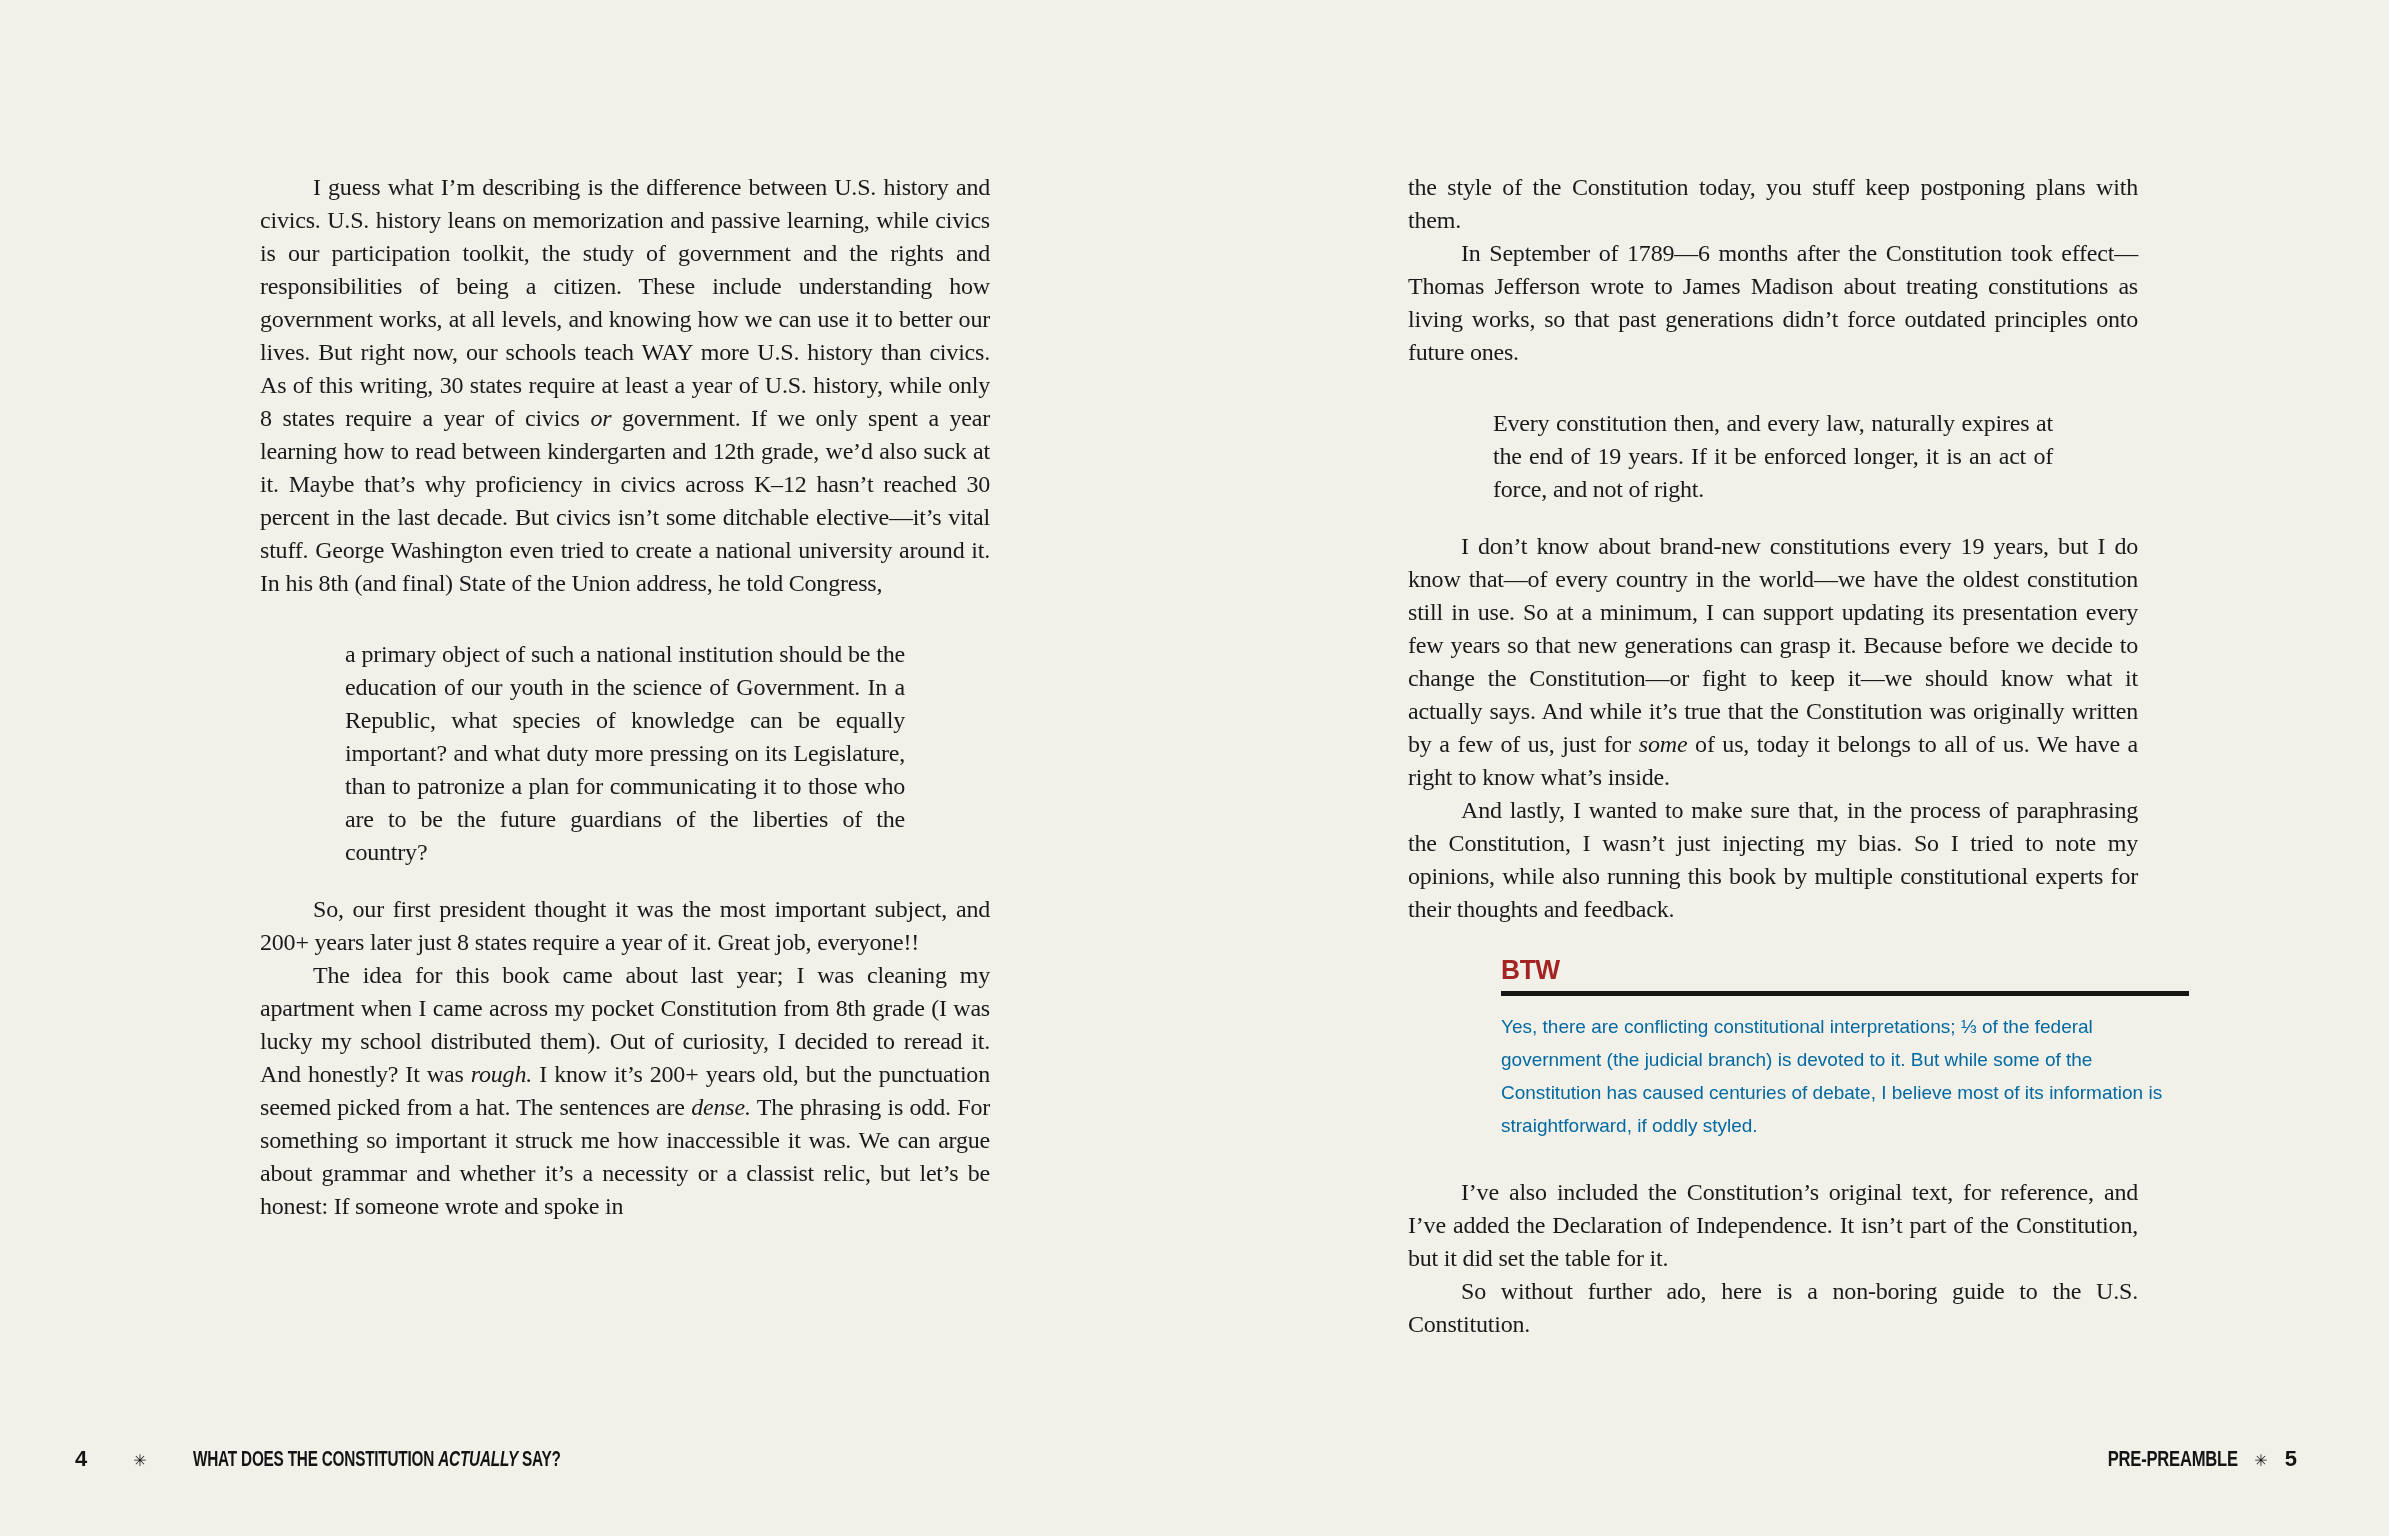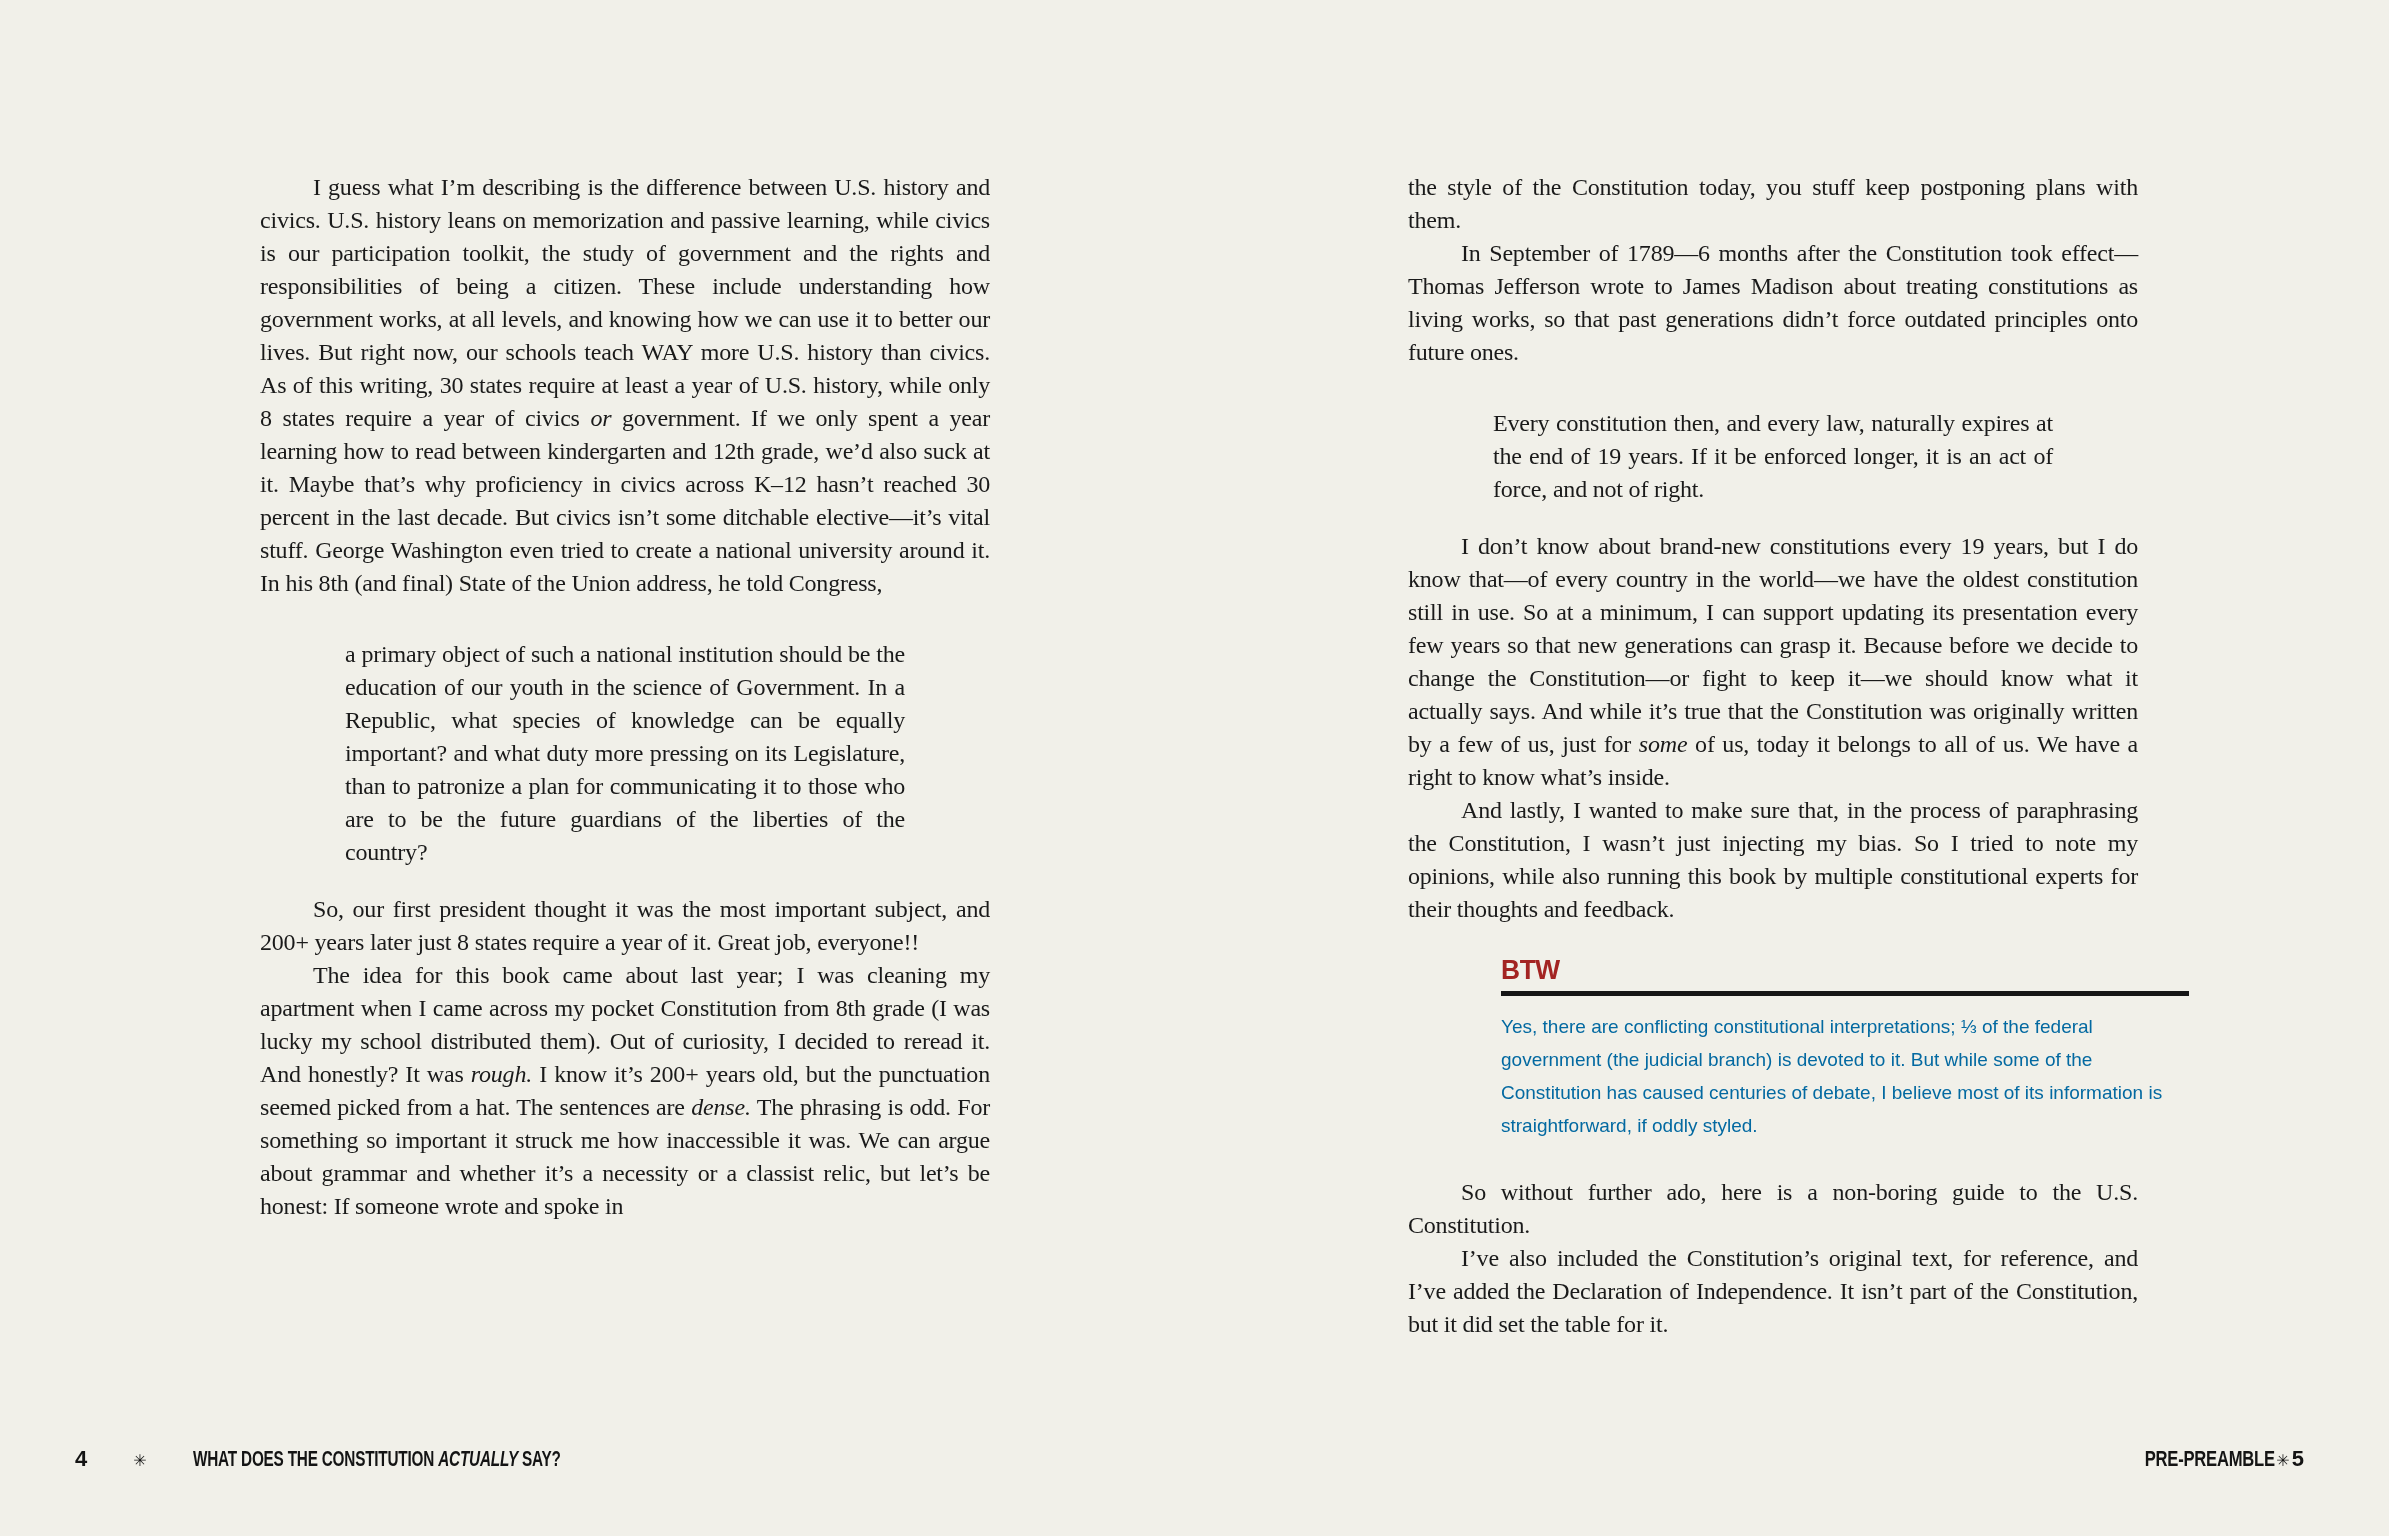--- a/index.html
+++ b/index.html
@@ -59,21 +59,21 @@
     position: absolute;
     top: 1446px;
     display: flex;
     align-items: center;
     font-family: "Liberation Sans", sans-serif;
     font-weight: bold;
     font-size: 21.3px;
     color: #141414;
   }
   .footer-left  { left: 75px;  gap: 46px; }
-  .footer-right { right: 85px; gap: 2px; justify-content: flex-end; }
+  .footer-right { right: 92px; gap: 17px; justify-content: flex-end; }
   .footer .star {
     font-size: 16px;
     font-weight: normal;
     transform: translateY(0.9px);
   }
   .running-head {
     letter-spacing: -0.3px;
     white-space: nowrap;
   }
   .footer-left .running-head  { transform: scaleX(0.72); transform-origin: left center; }
@@ -98,22 +98,22 @@
     <blockquote>Every constitution then, and every law, naturally expires at the end of 19 years. If it be enforced longer, it is an act of force, and not of right.</blockquote>
     <p class="indent"><span>I don’t know about brand-new constitutions every 19 years, but I do know that—of every country in the world—we have the oldest constitution still in use. So at a minimum, I can support updating its presentation every few years so that new generations can grasp it. Because before we decide to change the Constitution—or fight to keep it—we should know what it actually says. And while it’s true that the Constitution was originally written by a few of us, just for </span><em>some</em><span> of us, today it belongs to all of us. We have a right to know what’s inside.</span></p>
     <p class="indent">And lastly, I wanted to make sure that, in the process of paraphrasing the Constitution, I wasn’t just injecting my bias. So I tried to note my opinions, while also running this book by multiple constitutional experts for their thoughts and feedback.</p>
 
     <div class="btw">
       <div class="btw-title">BTW</div>
       <div class="btw-rule"></div>
       <div class="btw-body">Yes, there are conflicting constitutional interpretations; ⅓ of the federal government (the judicial branch) is devoted to it. But while some of the Constitution has caused centuries of debate, I believe most of its information is straightforward, if oddly styled.</div>
     </div>
 
+    <p class="indent">I’ve also included the Constitution’s original text, for reference, and I’ve added the Declaration of Independence. It isn’t part of the Constitution, but it did set the table for it.</p>
     <p class="indent">So without further ado, here is a non-boring guide to the U.S. Constitution.</p>
-    <p class="indent">I’ve also included the Constitution’s original text, for reference, and I’ve added the Declaration of Independence. It isn’t part of the Constitution, but it did set the table for it.</p>
   </div>
 
   <div class="footer footer-left">
     <span class="page-num">4</span>
     <span class="star">✳</span>
     <span class="running-head"><span>WHAT DOES THE CONSTITUTION </span><em>ACTUALLY</em><span> SAY?</span></span>
   </div>
 
   <div class="footer footer-right">
     <span class="running-head">PRE-PREAMBLE</span>

